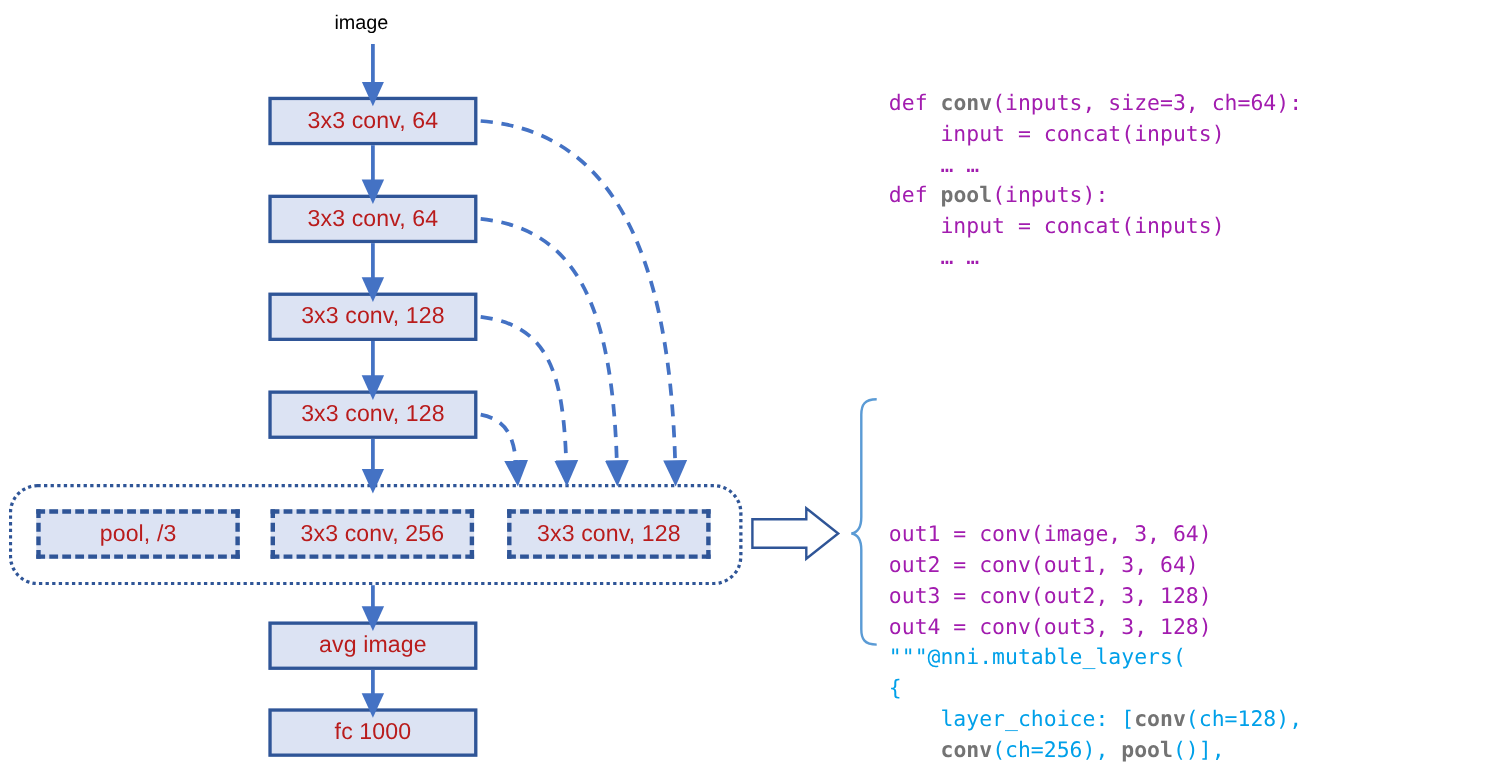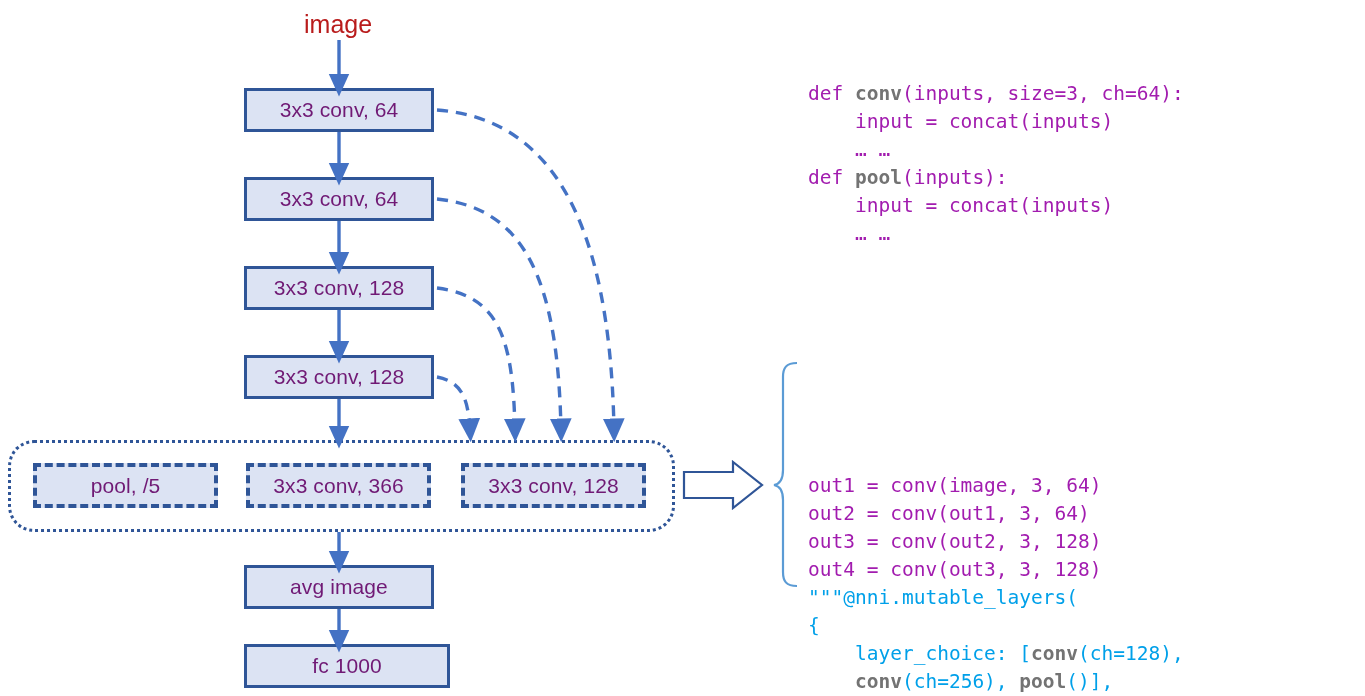--- a/index.html
+++ b/index.html
@@ -18,34 +18,34 @@
   
   .node {
     position: absolute;
     box-sizing: border-box;
     background: #dce3f3;
     border: 3px solid #2f5597;
     display: flex;
     align-items: center;
     justify-content: center;
     font-size: 21px;
-    color: #701a75;
+    color: #b91c1c;
     letter-spacing: 0.1px;
     white-space: nowrap;
   }
   .node.dashed {
     border: 4px dashed #2f5597;
     background: #dce3f3;
   }
 
   
   .plain-label {
     position: absolute;
-    font-size: 25px;
-    color: #b91c1c;
+    font-size: 18px;
+    color: #000000;
     white-space: nowrap;
     text-align: right;
   }
 
   
   .group-box {
     position: absolute;
     box-sizing: border-box;
     border: 3px dotted #2f5597;
     border-radius: 26px;
@@ -98,33 +98,33 @@
   <div class="node" style="left:244px; top:266px; width:190px; height:44px;">
     <span>3x3 conv, 128</span>
   </div>
   <div class="node" style="left:244px; top:355px; width:190px; height:44px;">
     <span>3x3 conv, 128</span>
   </div>
 
   <div class="group-box" style="left:8px; top:440px; width:667px; height:92px;"></div>
 
   <div class="node dashed" style="left:33px; top:463px; width:185px; height:45px;">
-    <span>pool, /5</span>
+    <span>pool, /3</span>
   </div>
   <div class="node dashed" style="left:246px; top:463px; width:185px; height:45px;">
-    <span>3x3 conv, 366</span>
+    <span>3x3 conv, 256</span>
   </div>
   <div class="node dashed" style="left:461px; top:463px; width:185px; height:45px;">
     <span>3x3 conv, 128</span>
   </div>
 
   <div class="node" style="left:244px; top:565px; width:190px; height:44px;">
     <span>avg image</span>
   </div>
-  <div class="node" style="left:244px; top:644px; width:206px; height:44px;">
+  <div class="node" style="left:244px; top:644px; width:190px; height:44px;">
     <span>fc 1000</span>
   </div>
 </div>
 
 <svg class="overlay" viewBox="0 0 1365 696" xmlns="http://www.w3.org/2000/svg">
   <defs>
     <marker id="ah" markerWidth="7" markerHeight="7" refX="3.2" refY="3.3" orient="auto" markerUnits="strokeWidth">
       <path d="M0,0.3 L6.6,3.3 L0,6.3 z" fill="#4472c4"></path>
     </marker>
     <marker id="ahs" markerWidth="8" markerHeight="8" refX="3.4" refY="3.6" orient="auto" markerUnits="strokeWidth">

